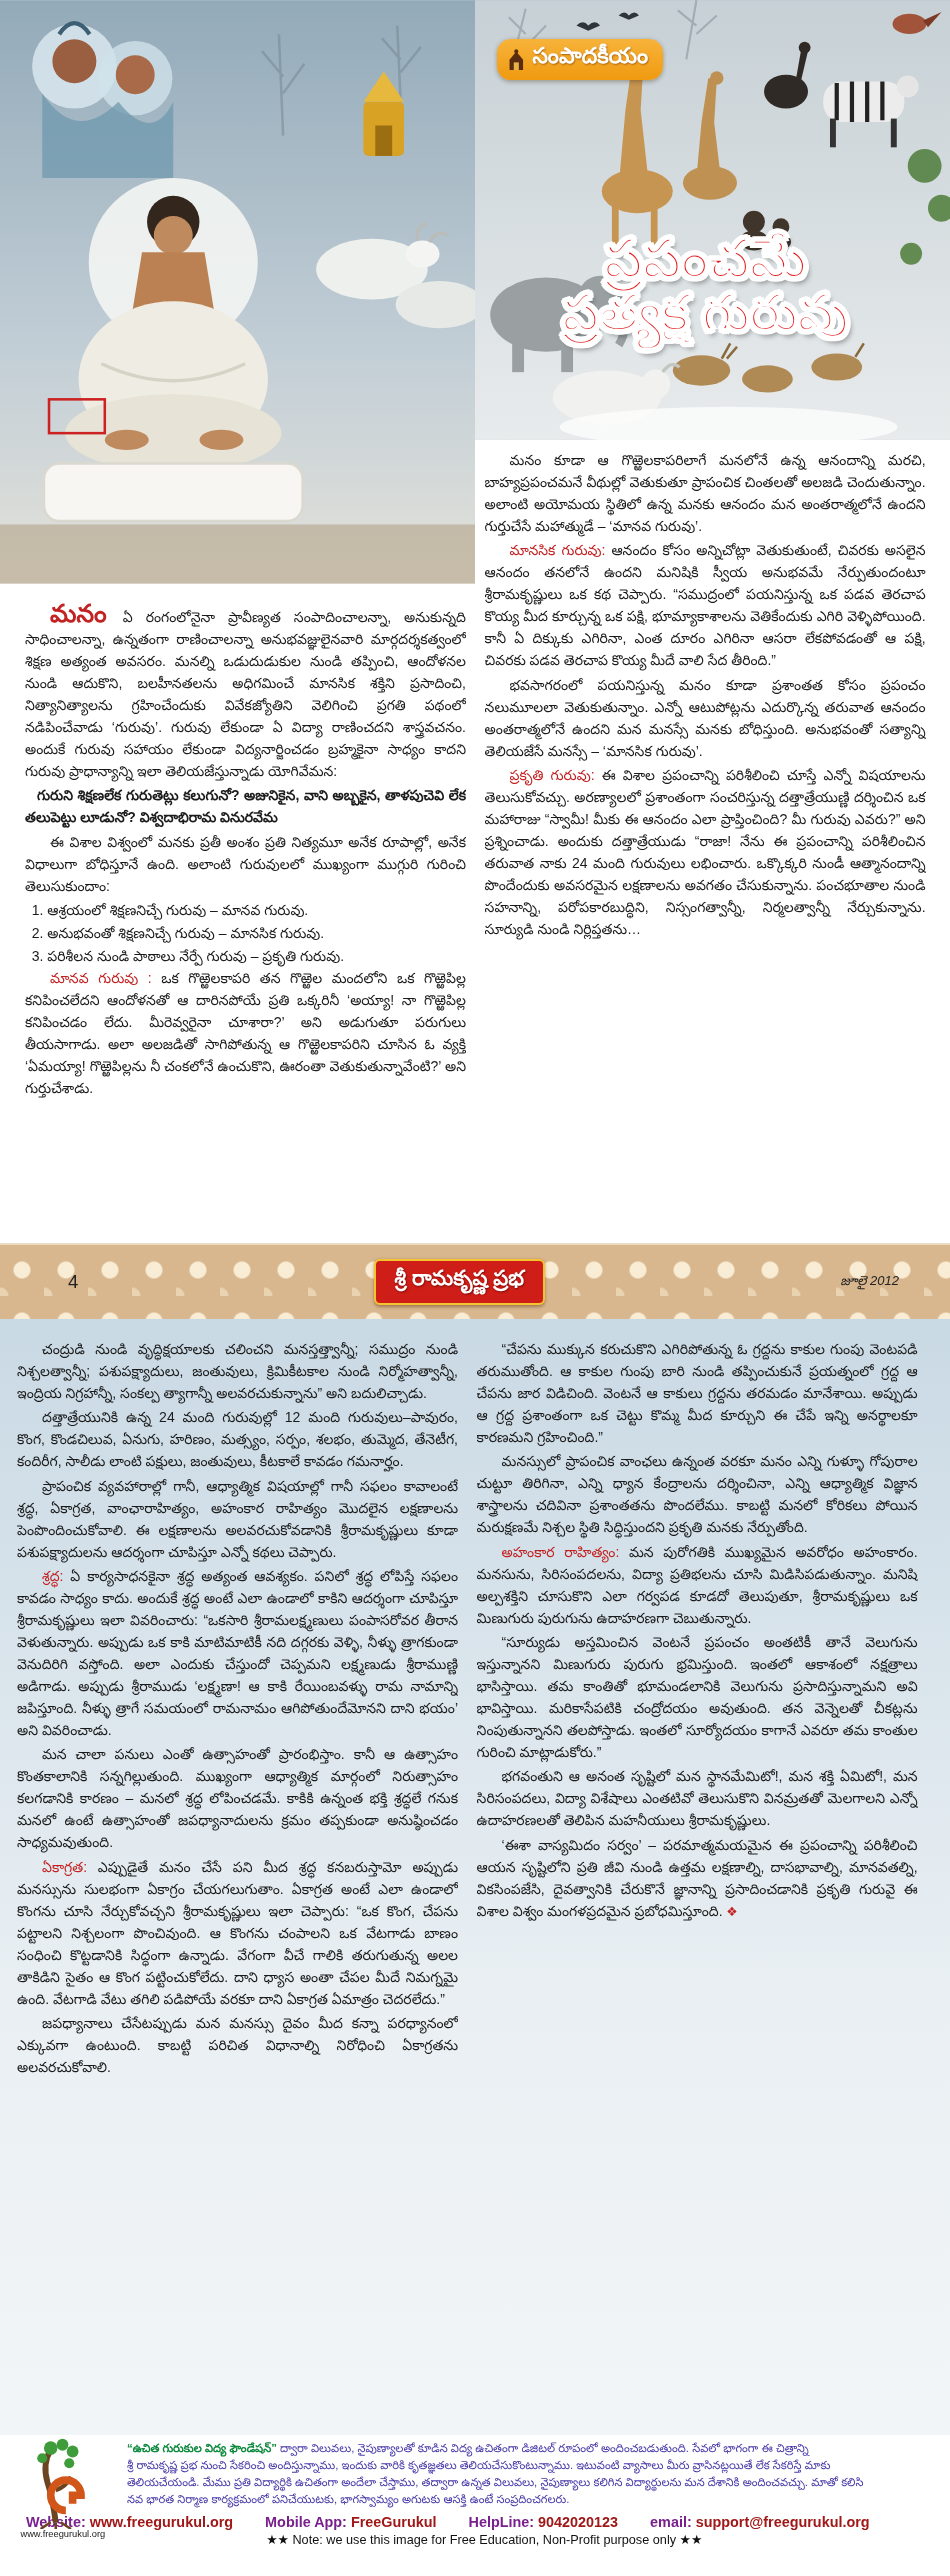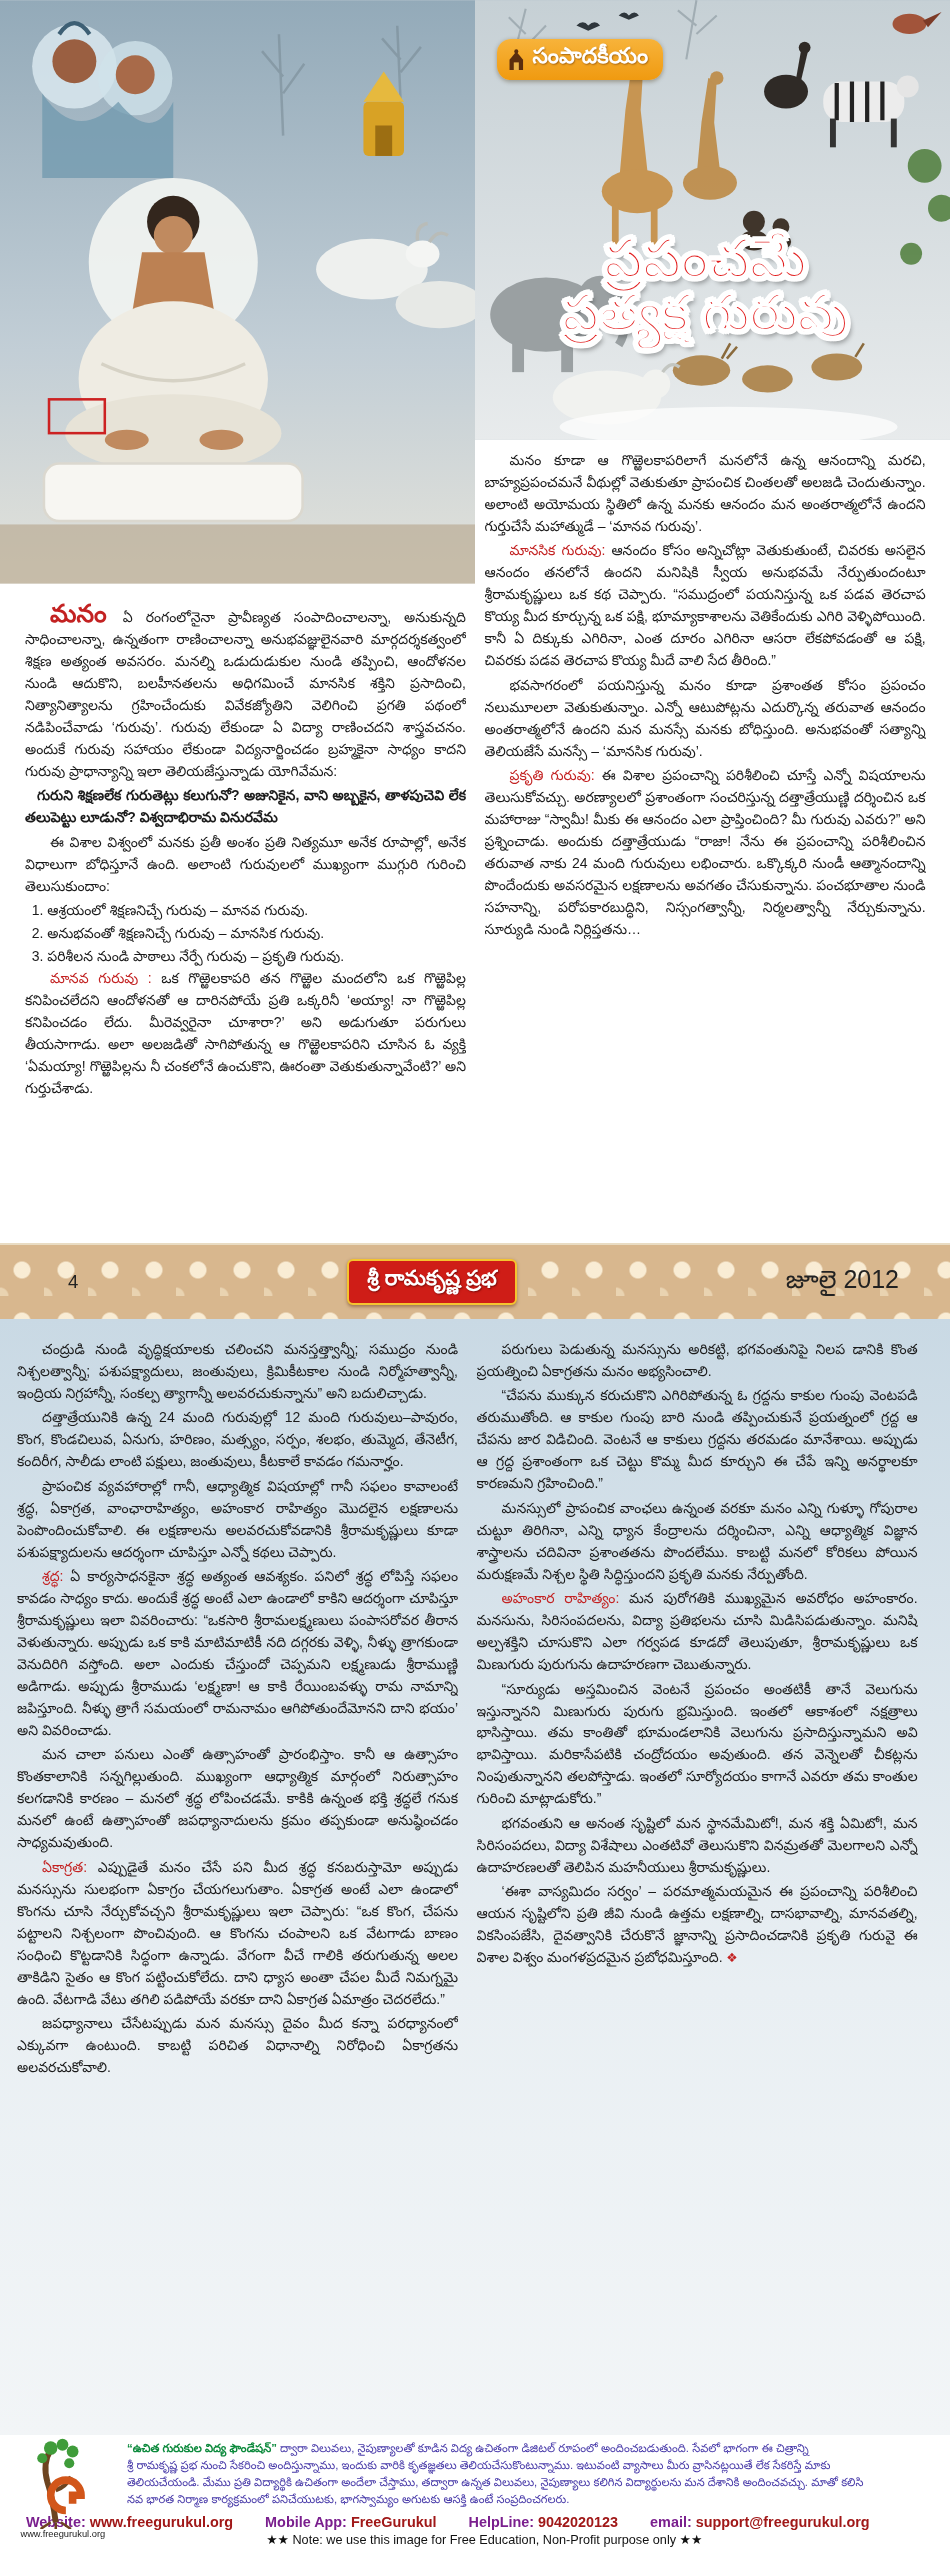--- a/index.html
+++ b/index.html
@@ -40,21 +40,21 @@
     radial-gradient(circle 13.5px at 22px 25px, rgba(255,246,225,.85) 7.6px, transparent 9.3px),
     radial-gradient(circle 13.5px at 0px 51px, rgba(245,230,200,.6) 7.6px, transparent 9.3px),
     var(--banner_tan,#d8b78e);
     background-size:44px 51px,44px 51px,auto;
     display:flex;align-items:center;justify-content:space-between;padding:0 52px 0 68px;
     border-top:2.5px solid #e9dcc3;}
   .pageno{font-size:18.6px;color:#222;}
   .mag{background:var(--magazine_red,#cf1d17);border:2.5px solid var(--magazine_border,#f4c430);border-radius:6px;
     color:#fff;font-weight:bold;font-size:21px;padding:5px 18.6px 7.6px;box-shadow:0 1.7px 3.4px rgba(80,30,0,.4);
     text-shadow:0.8px 0.8px 1.7px rgba(90,0,0,.7);}
-  .issue{font-size:25px;color:#222;}
+  .issue{font-size:13px;color:#222;font-style:italic;}
 
   
   .footer{height:140px;position:relative;background:#fff;box-sizing:border-box;padding:5px 8.5px 0 127px;}
   .logo{position:absolute;left:6.8px;top:3.4px;width:112px;text-align:center;}
   .logo .cap{font-size:9.3px;color:#222;margin-top:-3.4px;}
   .fline{font-size:11.4px;line-height:1.5;color:var(--footer_purple,#4638a8);text-align:justify;}
   .fline .green{color:var(--footer_green,#0d8a3d);font-weight:bold;}
   .contacts{display:flex;gap:32px;margin:6px 0 1.7px -101px;align-items:baseline;}
   .contacts .pair{font-size:14.4px;font-weight:bold;}
   .contacts .lab{color:var(--contact_label,#7a1f8e);}
@@ -241,21 +241,20 @@
       <div class="col">
           <p>చంద్రుడి నుండి వృద్ధిక్షయాలకు చలించని మనస్తత్త్వాన్నీ; సముద్రం నుండి నిశ్చలత్వాన్నీ; పశుపక్ష్యాదులు, జంతువులు, క్రిమికీటకాల నుండి నిర్మోహత్వాన్నీ, ఇంద్రియ నిగ్రహాన్నీ, సంకల్ప త్యాగాన్నీ అలవరచుకున్నాను” అని బదులిచ్చాడు.</p>
           <p>దత్తాత్రేయునికి ఉన్న 24 మంది గురువుల్లో 12 మంది గురువులు–పావురం, కొంగ, కొండచిలువ, ఏనుగు, హరిణం, మత్స్యం, సర్పం, శలభం, తుమ్మెద, తేనెటీగ, కందిరీగ, సాలీడు లాంటి పక్షులు, జంతువులు, కీటకాలే కావడం గమనార్హం.</p>
           <p>ప్రాపంచిక వ్యవహారాల్లో గానీ, ఆధ్యాత్మిక విషయాల్లో గానీ సఫలం కావాలంటే శ్రద్ధ, ఏకాగ్రత, వాంఛారాహిత్యం, అహంకార రాహిత్యం మొదలైన లక్షణాలను పెంపొందించుకోవాలి. ఈ లక్షణాలను అలవరచుకోవడానికి శ్రీరామకృష్ణులు కూడా పశుపక్ష్యాదులను ఆదర్శంగా చూపిస్తూ ఎన్నో కథలు చెప్పారు.</p>
           <p><span class="rh">శ్రద్ధ: </span>ఏ కార్యసాధనకైనా శ్రద్ధ అత్యంత ఆవశ్యకం. పనిలో శ్రద్ధ లోపిస్తే సఫలం కావడం సాధ్యం కాదు. అందుకే శ్రద్ధ అంటే ఎలా ఉండాలో కాకిని ఆదర్శంగా చూపిస్తూ శ్రీరామకృష్ణులు ఇలా వివరించారు: “ఒకసారి శ్రీరామలక్ష్మణులు పంపాసరోవర తీరాన వెళుతున్నారు. అప్పుడు ఒక కాకి మాటిమాటికీ నది దగ్గరకు వెళ్ళి, నీళ్ళు త్రాగకుండా వెనుదిరిగి వస్తోంది. అలా ఎందుకు చేస్తుందో చెప్పమని లక్ష్మణుడు శ్రీరాముణ్ణి అడిగాడు. అప్పుడు శ్రీరాముడు ‘లక్ష్మణా! ఆ కాకి రేయింబవళ్ళు రామ నామాన్ని జపిస్తూంది. నీళ్ళు త్రాగే సమయంలో రామనామం ఆగిపోతుందేమోనని దాని భయం’ అని వివరించాడు.</p>
           <p>మన చాలా పనులు ఎంతో ఉత్సాహంతో ప్రారంభిస్తాం. కానీ ఆ ఉత్సాహం కొంతకాలానికి సన్నగిల్లుతుంది. ముఖ్యంగా ఆధ్యాత్మిక మార్గంలో నిరుత్సాహం కలగడానికి కారణం – మనలో శ్రద్ధ లోపించడమే. కాకికి ఉన్నంత భక్తి శ్రద్ధలే గనుక మనలో ఉంటే ఉత్సాహంతో జపధ్యానాదులను క్రమం తప్పకుండా అనుష్ఠించడం సాధ్యమవుతుంది.</p>
           <p><span class="rh">ఏకాగ్రత: </span>ఎప్పుడైతే మనం చేసే పని మీద శ్రద్ధ కనబరుస్తామో అప్పుడు మనస్సును సులభంగా ఏకాగ్రం చేయగలుగుతాం. ఏకాగ్రత అంటే ఎలా ఉండాలో కొంగను చూసి నేర్చుకోవచ్చని శ్రీరామకృష్ణులు ఇలా చెప్పారు: “ఒక కొంగ, చేపను పట్టాలని నిశ్చలంగా పొంచివుంది. ఆ కొంగను చంపాలని ఒక వేటగాడు బాణం సంధించి కొట్టడానికి సిద్ధంగా ఉన్నాడు. వేగంగా వీచే గాలికి తరుగుతున్న అలల తాకిడిని సైతం ఆ కొంగ పట్టించుకోలేదు. దాని ధ్యాస అంతా చేపల మీదే నిమగ్నమై ఉంది. వేటగాడి వేటు తగిలి పడిపోయే వరకూ దాని ఏకాగ్రత ఏమాత్రం చెదరలేదు.”</p>
           <p>జపధ్యానాలు చేసేటప్పుడు మన మనస్సు దైవం మీద కన్నా పరధ్యానంలో ఎక్కువగా ఉంటుంది. కాబట్టి పరిచిత విధానాల్ని నిరోధించి ఏకాగ్రతను అలవరచుకోవాలి.</p>
         </div>
       <div class="col">
-          <p>పరుగులు పెడుతున్న మనస్సును అరికట్టి, భగవంతునిపై నిలప డానికి కొంత ప్రయత్నించి ఏకాగ్రతను మనం అభ్యసించాలి.</p>
           <p>“చేపను ముక్కున కరుచుకొని ఎగిరిపోతున్న ఓ గ్రద్దను కాకుల గుంపు వెంటపడి తరుముతోంది. ఆ కాకుల గుంపు బారి నుండి తప్పించుకునే ప్రయత్నంలో గ్రద్ద ఆ చేపను జార విడిచింది. వెంటనే ఆ కాకులు గ్రద్దను తరమడం మానేశాయి. అప్పుడు ఆ గ్రద్ద ప్రశాంతంగా ఒక చెట్టు కొమ్మ మీద కూర్చుని ఈ చేపే ఇన్ని అనర్థాలకూ కారణమని గ్రహించింది.”</p>
           <p>మనస్సులో ప్రాపంచిక వాంఛలు ఉన్నంత వరకూ మనం ఎన్ని గుళ్ళూ గోపురాల చుట్టూ తిరిగినా, ఎన్ని ధ్యాన కేంద్రాలను దర్శించినా, ఎన్ని ఆధ్యాత్మిక విజ్ఞాన శాస్త్రాలను చదివినా ప్రశాంతతను పొందలేము. కాబట్టి మనలో కోరికలు పోయిన మరుక్షణమే నిశ్చల స్థితి సిద్ధిస్తుందని ప్రకృతి మనకు నేర్పుతోంది.</p>
           <p><span class="rh">అహంకార రాహిత్యం: </span>మన పురోగతికి ముఖ్యమైన అవరోధం అహంకారం. మనసును, సిరిసంపదలను, విద్యా ప్రతిభలను చూసి మిడిసిపడుతున్నాం. మనిషి అల్పశక్తిని చూసుకొని ఎలా గర్వపడ కూడదో తెలుపుతూ, శ్రీరామకృష్ణులు ఒక మిణుగురు పురుగును ఉదాహరణగా చెబుతున్నారు.</p>
           <p>“సూర్యుడు అస్తమించిన వెంటనే ప్రపంచం అంతటికీ తానే వెలుగును ఇస్తున్నానని మిణుగురు పురుగు భ్రమిస్తుంది. ఇంతలో ఆకాశంలో నక్షత్రాలు భాసిస్తాయి. తమ కాంతితో భూమండలానికి వెలుగును ప్రసాదిస్తున్నామని అవి భావిస్తాయి. మరికాసేపటికి చంద్రోదయం అవుతుంది. తన వెన్నెలతో చీకట్లను నింపుతున్నానని తలపోస్తాడు. ఇంతలో సూర్యోదయం కాగానే ఎవరూ తమ కాంతుల గురించి మాట్లాడుకోరు.”</p>
           <p>భగవంతుని ఆ అనంత సృష్టిలో మన స్థానమేమిటో!, మన శక్తి ఏమిటో!, మన సిరిసంపదలు, విద్యా విశేషాలు ఎంతటివో తెలుసుకొని వినమ్రతతో మెలగాలని ఎన్నో ఉదాహరణలతో తెలిపిన మహనీయులు శ్రీరామకృష్ణులు.</p>
           <p>‘ఈశా వాస్యమిదం సర్వం’ – పరమాత్మమయమైన ఈ ప్రపంచాన్ని పరిశీలించి ఆయన సృష్టిలోని ప్రతి జీవి నుండి ఉత్తమ లక్షణాల్ని, దాసభావాల్ని, మానవతల్ని, వికసింపజేసి, దైవత్వానికి చేరుకొనే జ్ఞానాన్ని ప్రసాదించడానికి ప్రకృతి గురువై ఈ విశాల విశ్వం మంగళప్రదమైన ప్రబోధమిస్తూంది.<span class="endmark"> ❖</span></p>
         </div>
     </div>
   </div>
 

